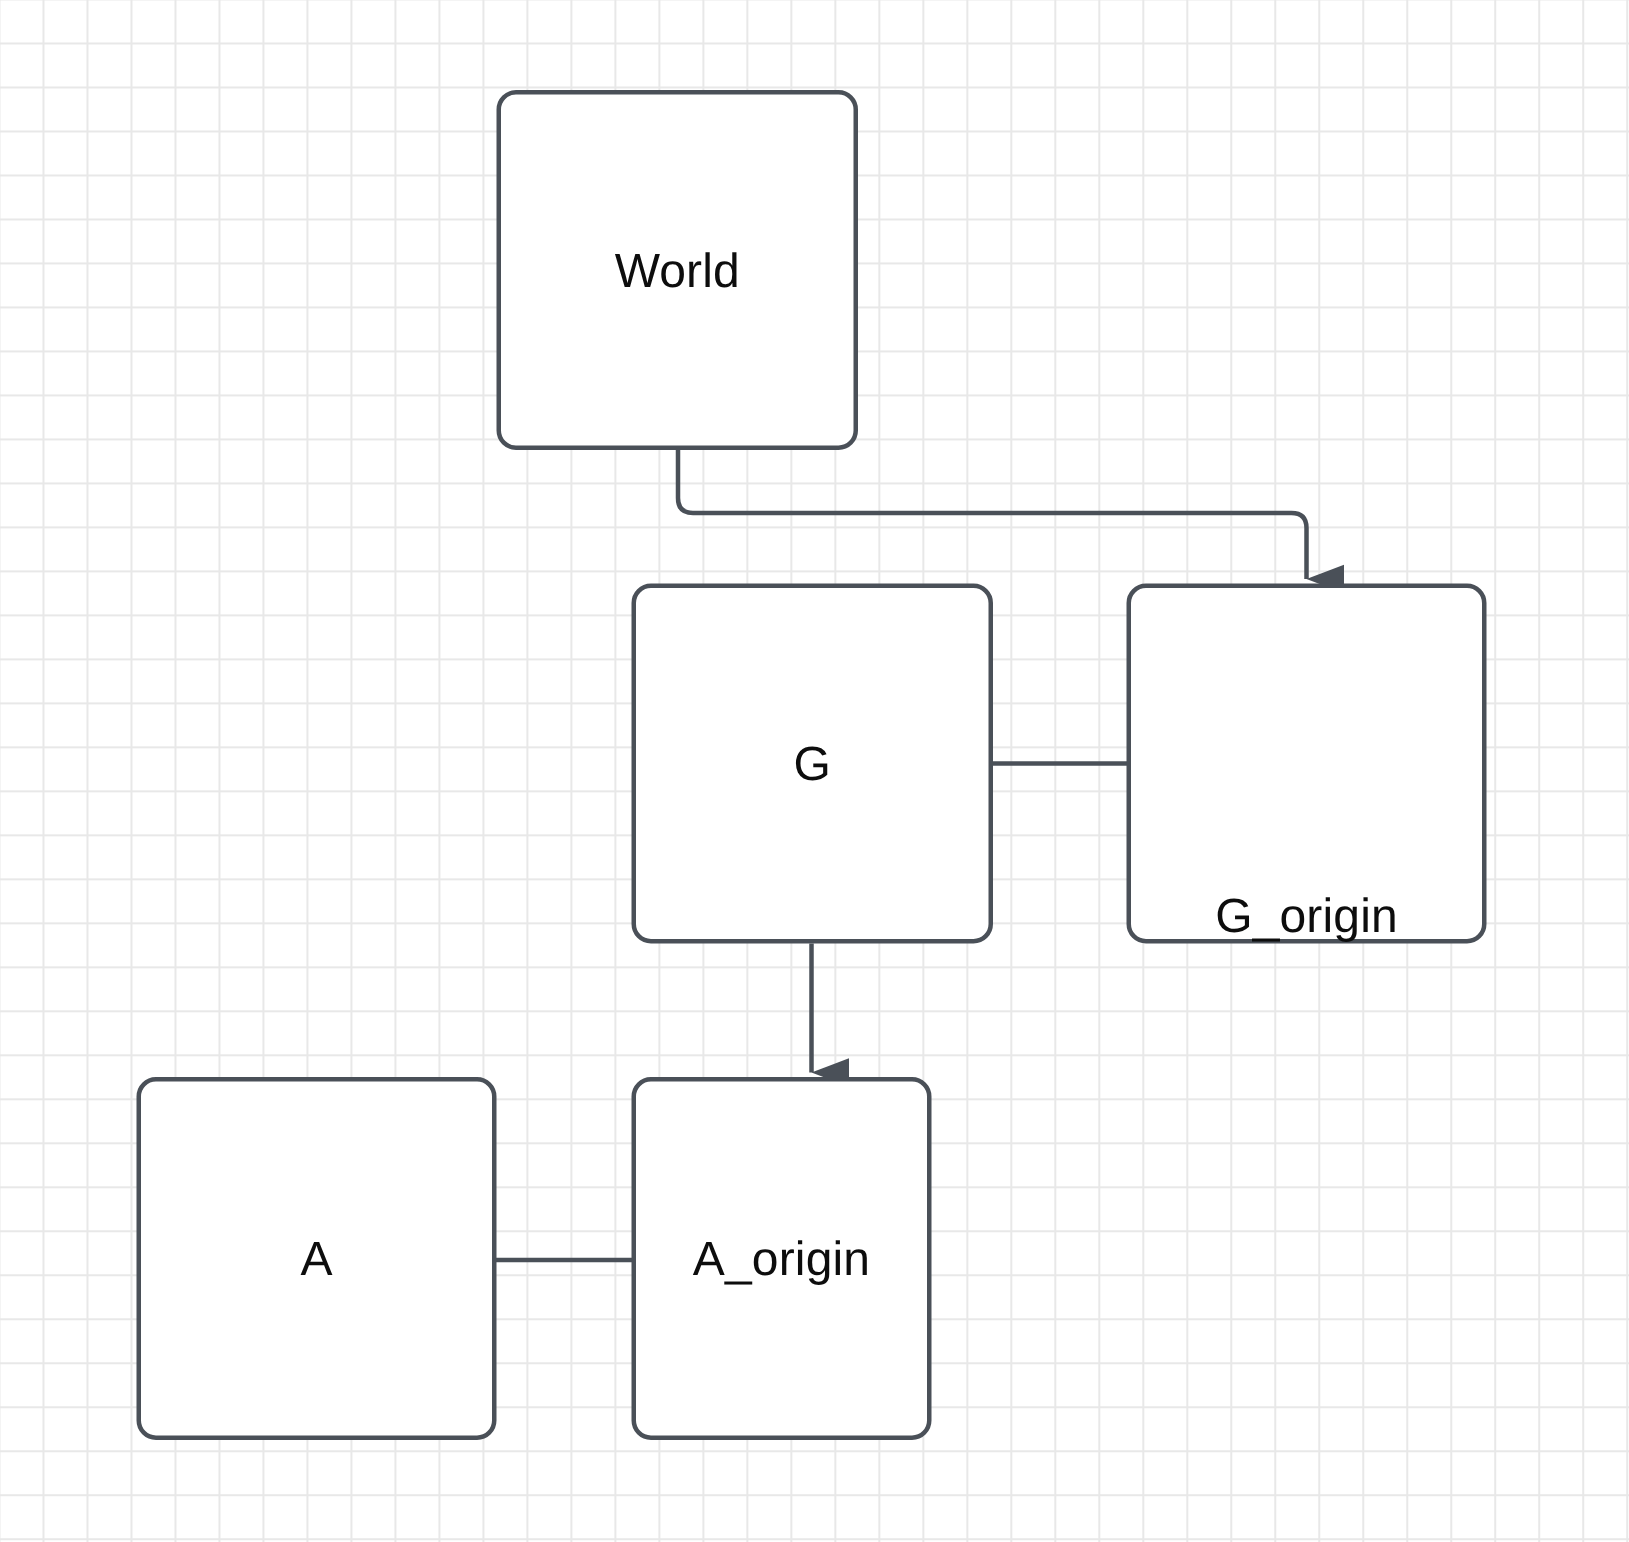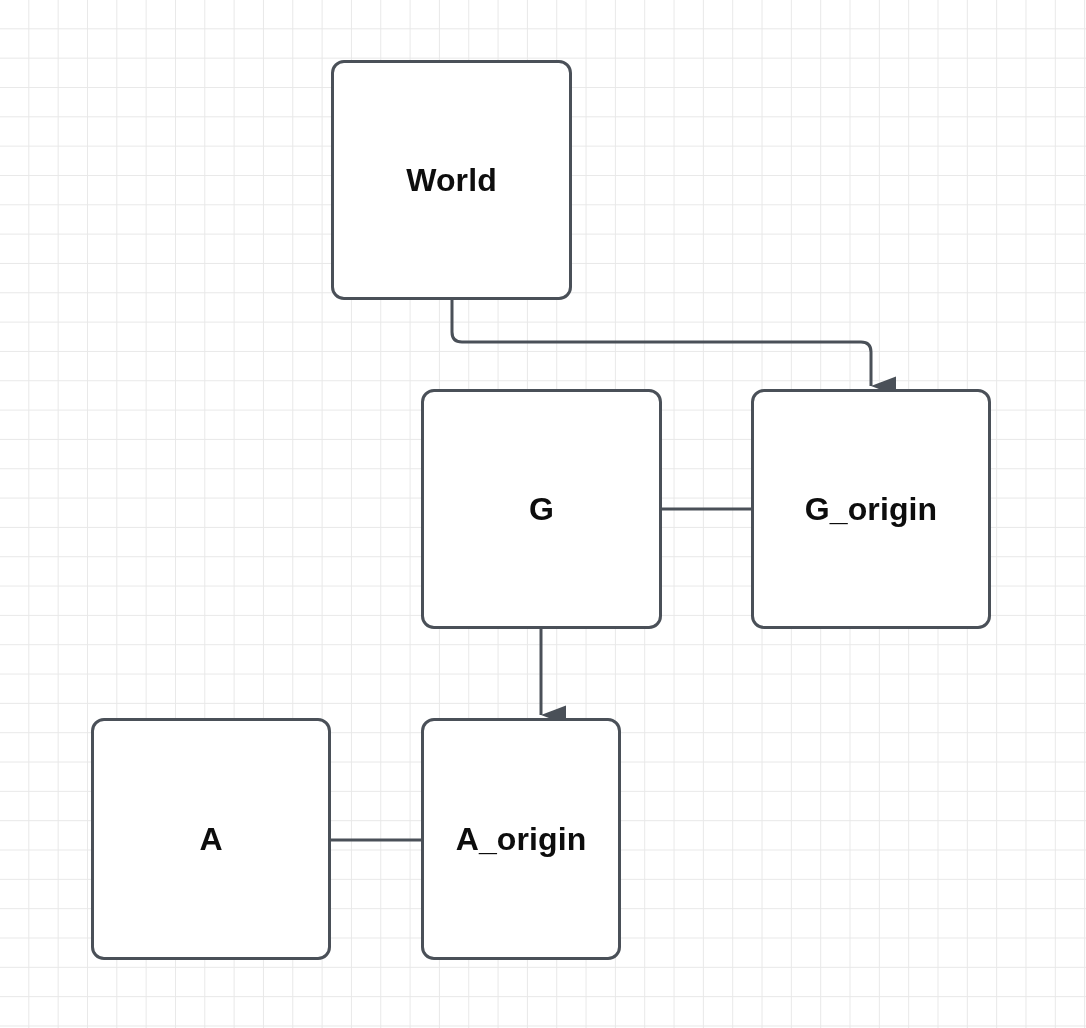--- a/index.html
+++ b/index.html
@@ -38,28 +38,28 @@
     border-radius: 13px;
     display: flex;
     align-items: center;
     justify-content: center;
   }
   .node-label {
     font-family: "Liberation Sans", "DejaVu Sans", sans-serif;
     font-size: 32px;
     line-height: 1;
     color: #0d0d0d;
-    font-weight: 700;
+    font-weight: 400;
     letter-spacing: 0.1px;
     white-space: nowrap;
     user-select: none;
   }
   #node-world     { left: 331px; top: 60px;  width: 241px; height: 240px; }
   #node-g         { left: 421px; top: 389px; width: 241px; height: 240px; }
-  #node-g-origin  { left: 751px; top: 389px; width: 240px; height: 240px; }
+  #node-g-origin  { left: 751px; top: 389px; width: 240px; height: 240px; align-items: flex-end; }
   #node-a         { left: 91px;  top: 718px; width: 240px; height: 242px; }
   #node-a-origin  { left: 421px; top: 718px; width: 200px; height: 242px; }
 </style>
 </head>
 <body>
 
 <div id="canvas">
 
   <svg id="edge-layer" viewBox="0 0 1086 1028" xmlns="http://www.w3.org/2000/svg">
     <defs>

